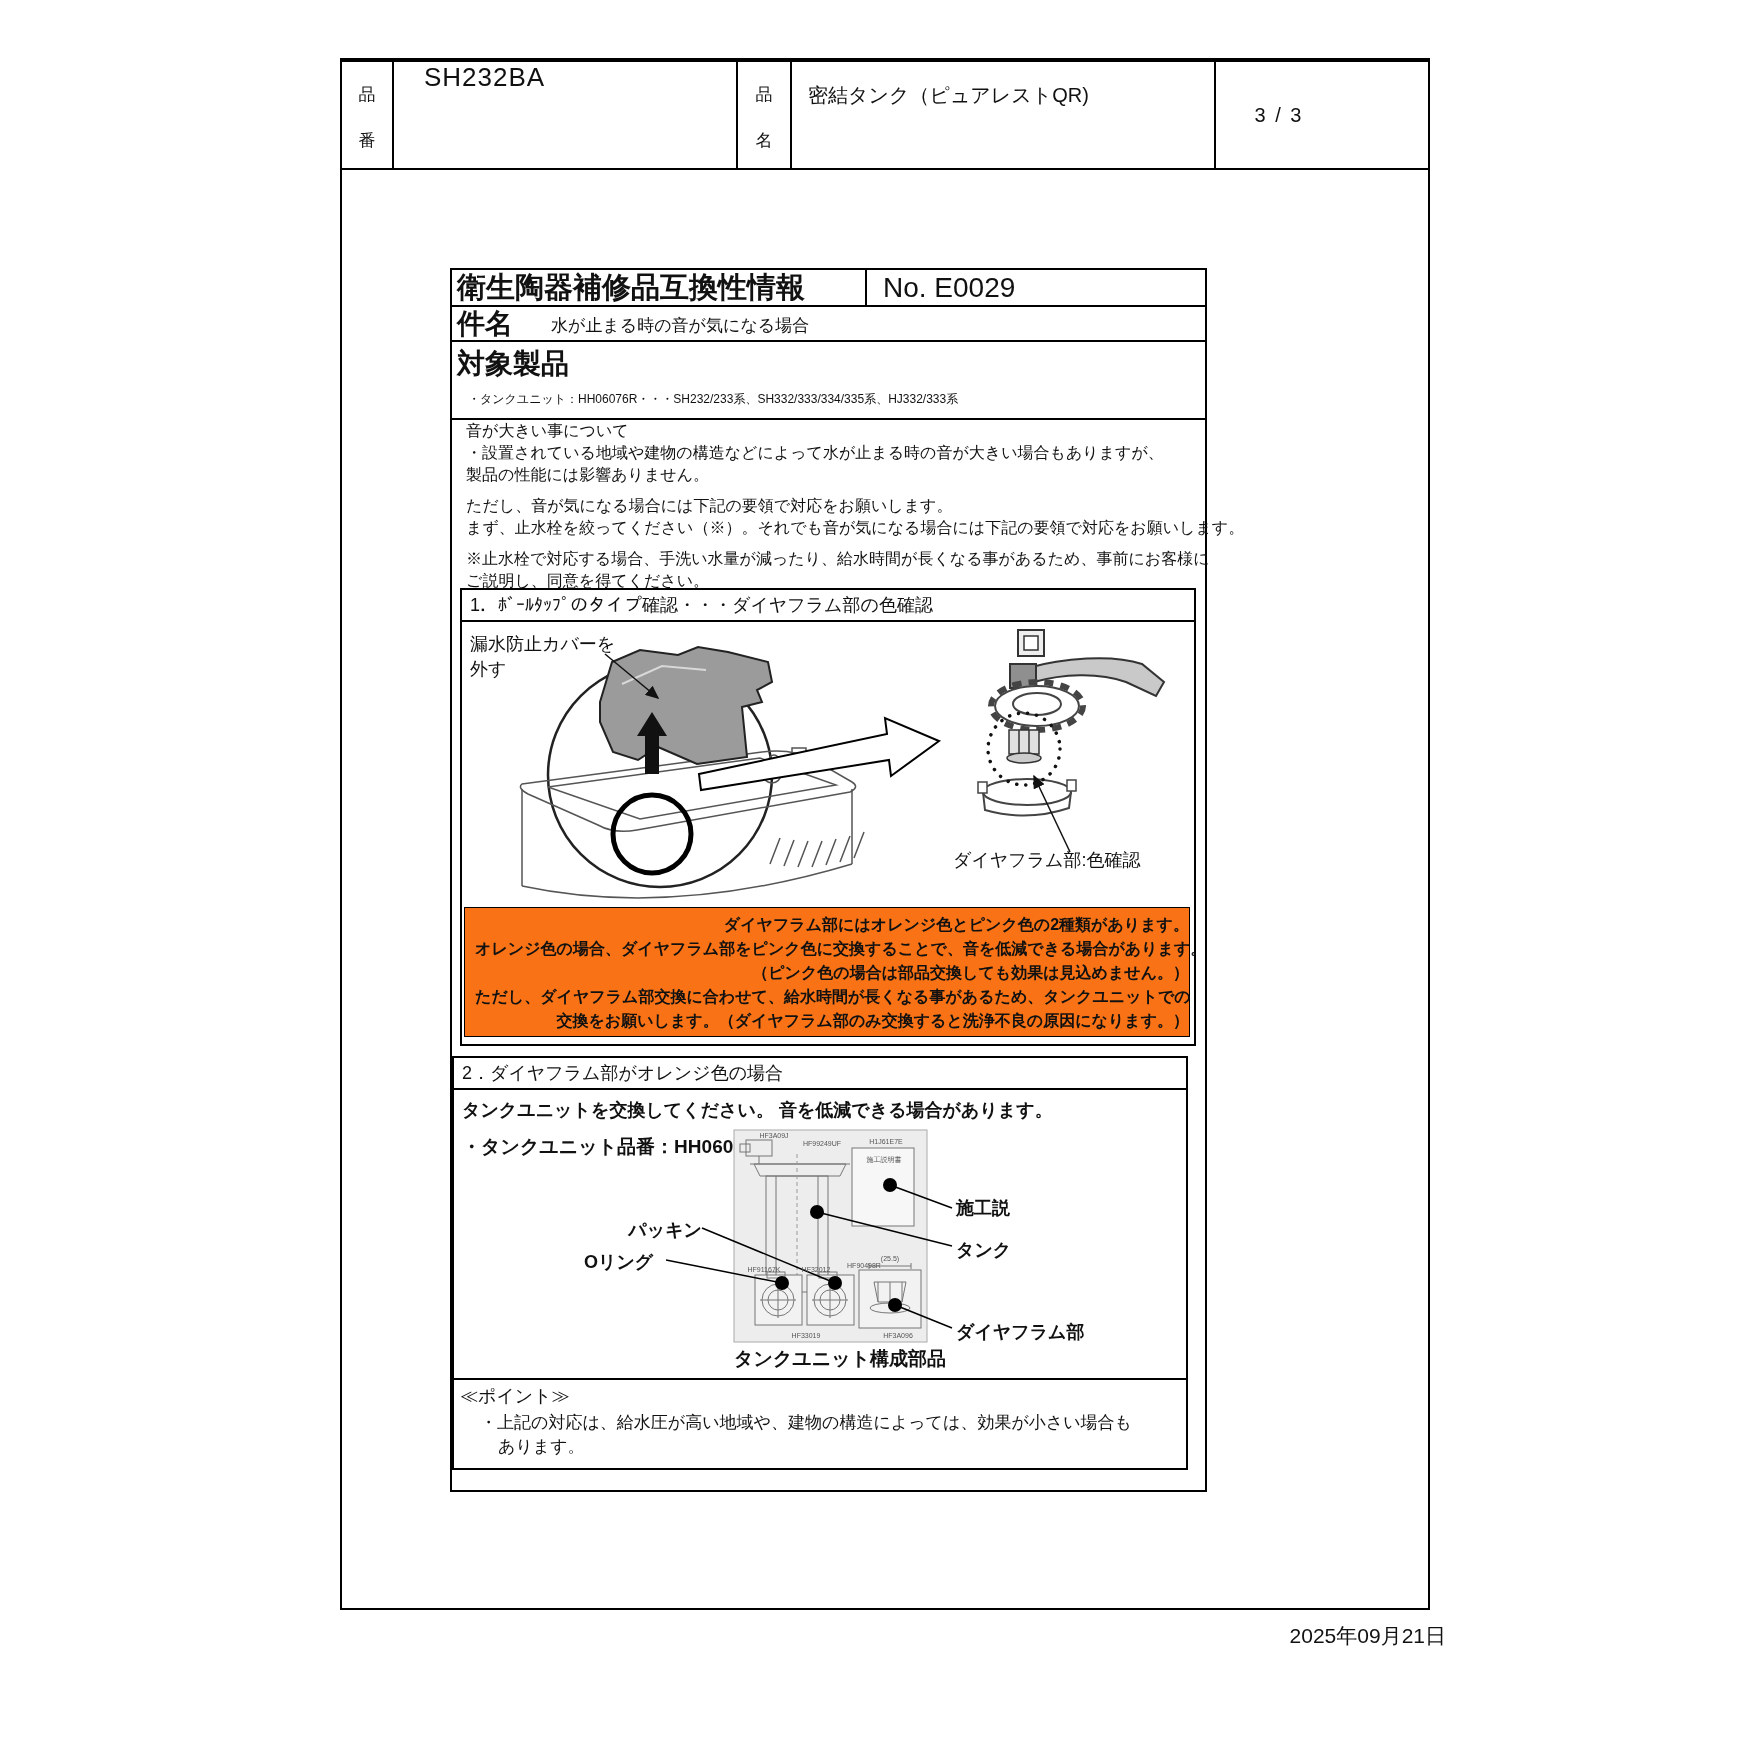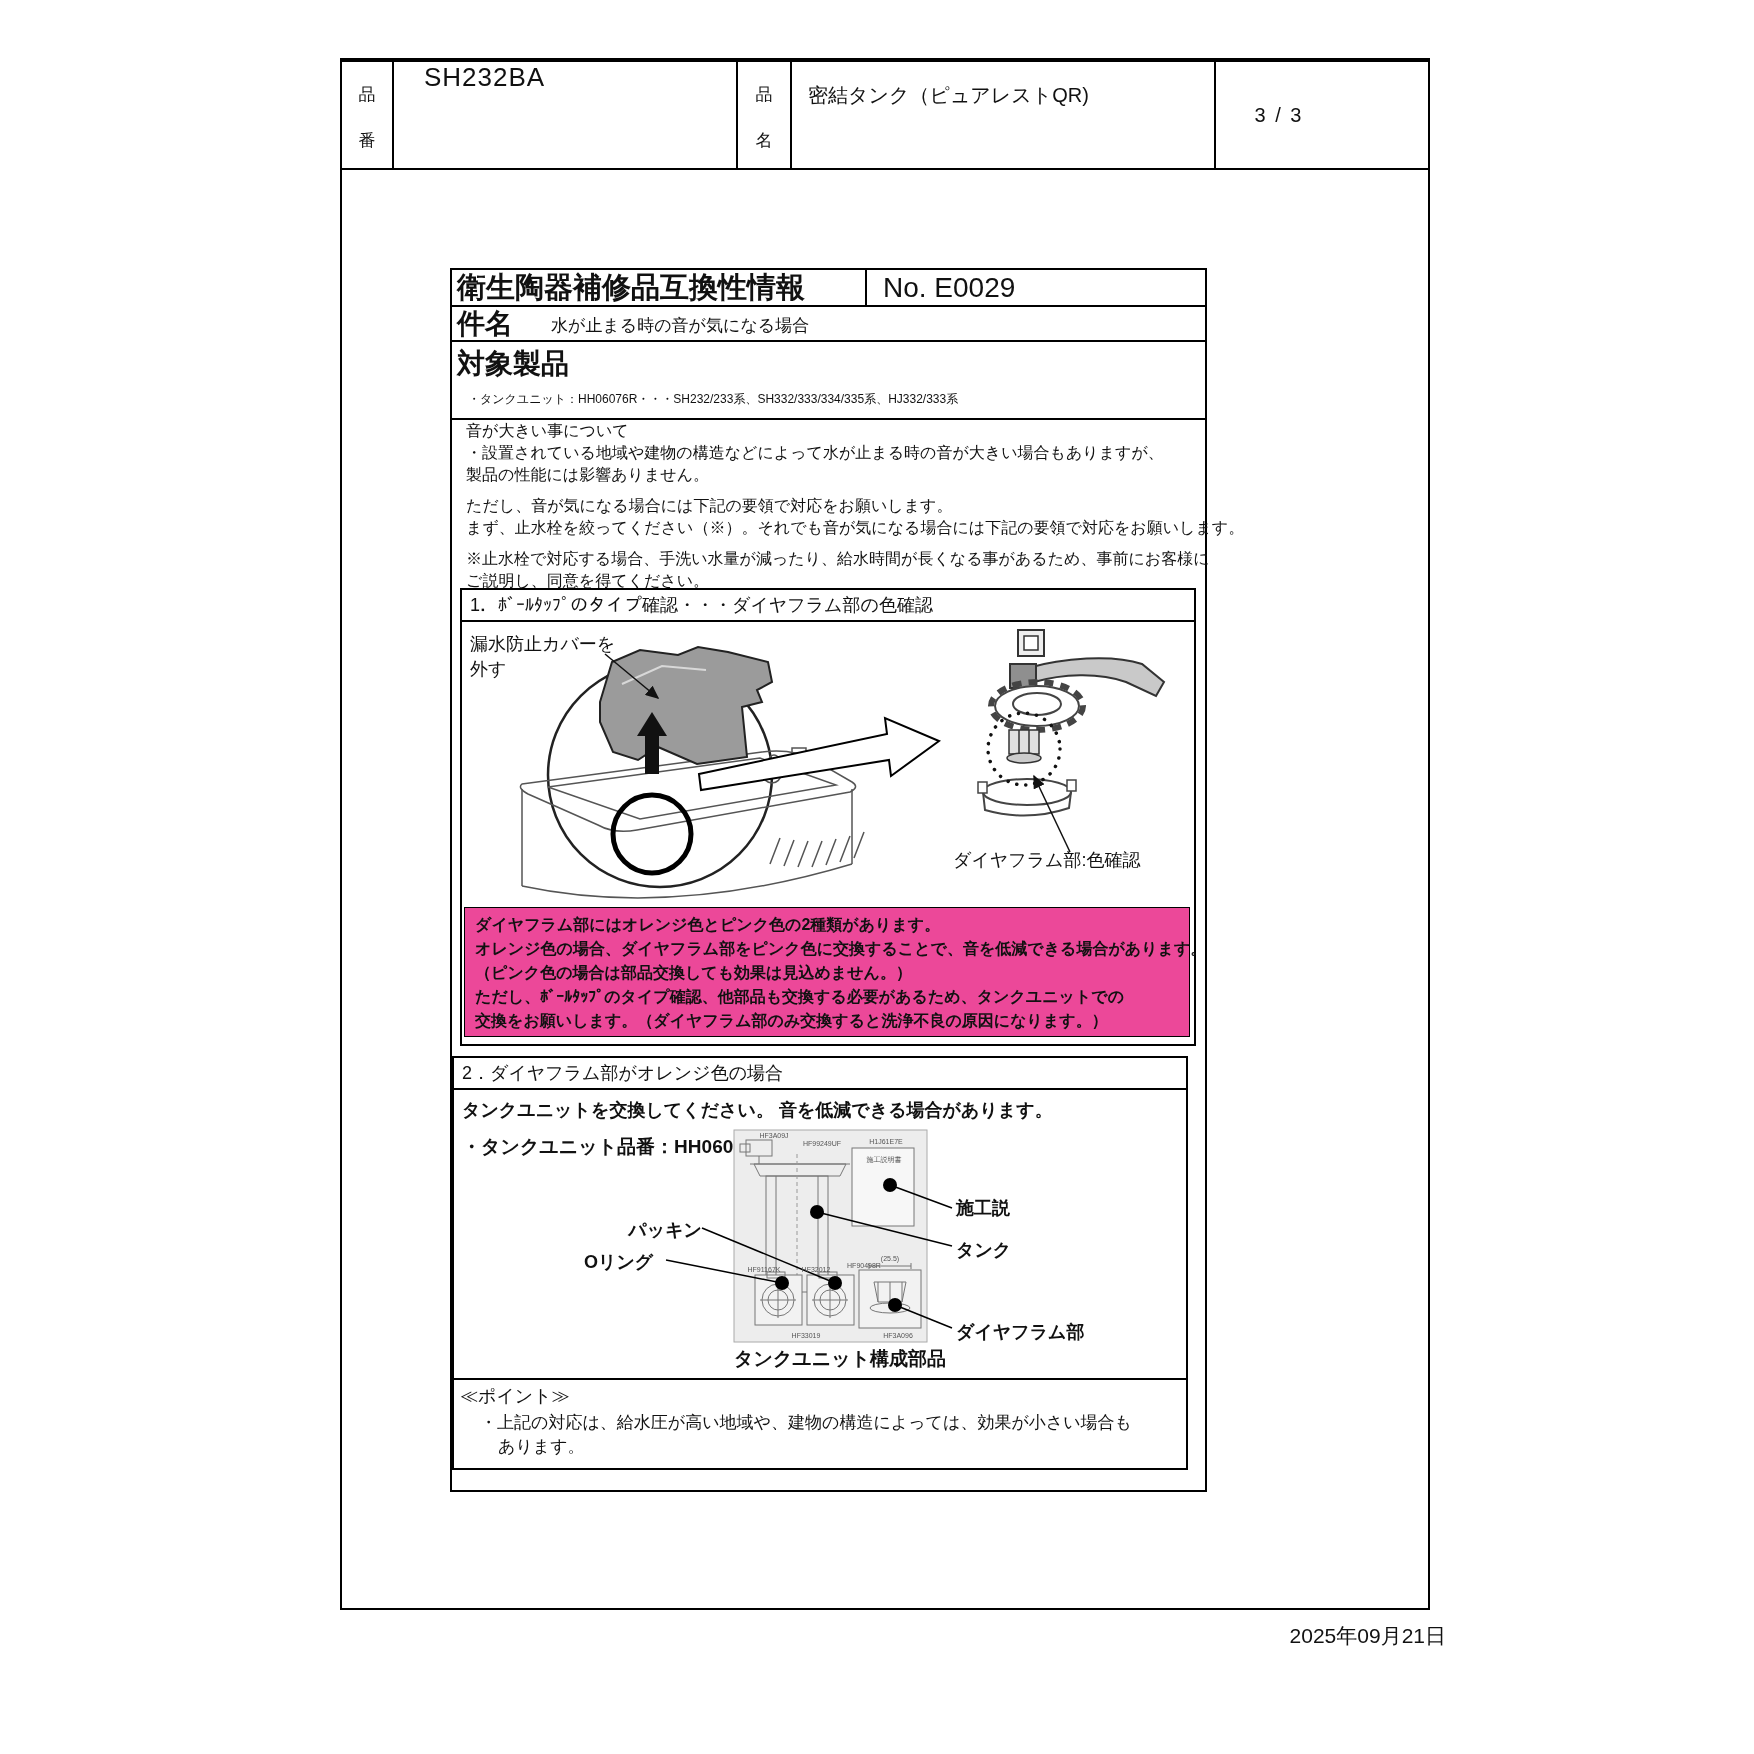--- a/index.html
+++ b/index.html
@@ -40,22 +40,22 @@
   .intro .gap{height:9px;}
   
   .secbox{border:2px solid #000;box-sizing:border-box;}
   .sec1{left:8px;top:318px;width:736px;height:458px;}
   .sec2{left:0;top:786px;width:736px;height:414px;}
   .sec-titlebar{position:absolute;left:0;top:0;right:0;height:32px;border-bottom:2px solid #000;
                 box-sizing:border-box;font-size:18px;line-height:30px;padding-left:8px;white-space:nowrap;}
   .diag1{left:0;top:34px;width:732px;height:281px;}
   .cover-label{left:8px;top:42px;font-size:18px;line-height:25px;}
   .dia-check-label{left:443px;top:258px;font-size:18px;white-space:nowrap;margin-left:48px;}
-  .notebox{left:2px;top:317px;width:726px;height:130px;background:#ec4899;border:1px solid #000;
-           box-sizing:border-box;font-size:16px;font-weight:bold;line-height:24px;padding:5px 0 0 10px;}
+  .notebox{left:2px;top:317px;width:726px;height:130px;background:#f97316;border:1px solid #000;
+           box-sizing:border-box;font-size:16px;font-weight:bold;line-height:24px;padding:5px 0 0 10px;text-align:right;}
   .notebox div{white-space:nowrap;}
   
   .s2-line1{left:8px;top:40px;font-size:18px;font-weight:bold;white-space:nowrap;}
   .s2-line2{left:8px;top:76px;font-size:19px;font-weight:bold;white-space:nowrap;}
   .diag2{left:0;top:66px;width:732px;height:252px;}
   .plabel{font-size:18px;font-weight:bold;white-space:nowrap;}
   .lbl-packing{left:130px;top:160px;width:118px;text-align:right;}
   .lbl-oring{left:130px;top:192px;width:82px;text-align:left;}
   .lbl-sheet{left:502px;top:138px;}
   .lbl-tank{left:502px;top:180px;}
@@ -187,21 +187,21 @@
       <div class="abs cover-label">
         <div>漏水防止カバーを</div>
         <div>外す</div>
       </div>
       <div class="abs dia-check-label">ダイヤフラム部:色確認</div>
 
       <div class="abs notebox">
         <div>ダイヤフラム部にはオレンジ色とピンク色の2種類があります。</div>
         <div>オレンジ色の場合、ダイヤフラム部をピンク色に交換することで、音を低減できる場合があります。</div>
         <div>（ピンク色の場合は部品交換しても効果は見込めません。）</div>
-        <div>ただし、ﾎﾞｰﾙﾀｯﾌﾟのタイプ確認、他部品も交換する必要があるため、タンクユニットでの</div>
+        <div>ただし、ダイヤフラム部交換に合わせて、給水時間が長くなる事があるため、タンクユニットでの</div>
         <div>交換をお願いします。（ダイヤフラム部のみ交換すると洗浄不良の原因になります。）</div>
       </div>
     </div>
 
     <div class="abs secbox sec2">
       <div class="sec-titlebar">2．ダイヤフラム部がオレンジ色の場合</div>
       <div class="abs s2-line1">タンクユニットを交換してください。 音を低減できる場合があります。</div>
       <div class="abs s2-line2">・タンクユニット品番：HH06076R</div>
 
       <svg class="abs diag2" viewBox="0 0 732 252" width="732" height="252">

